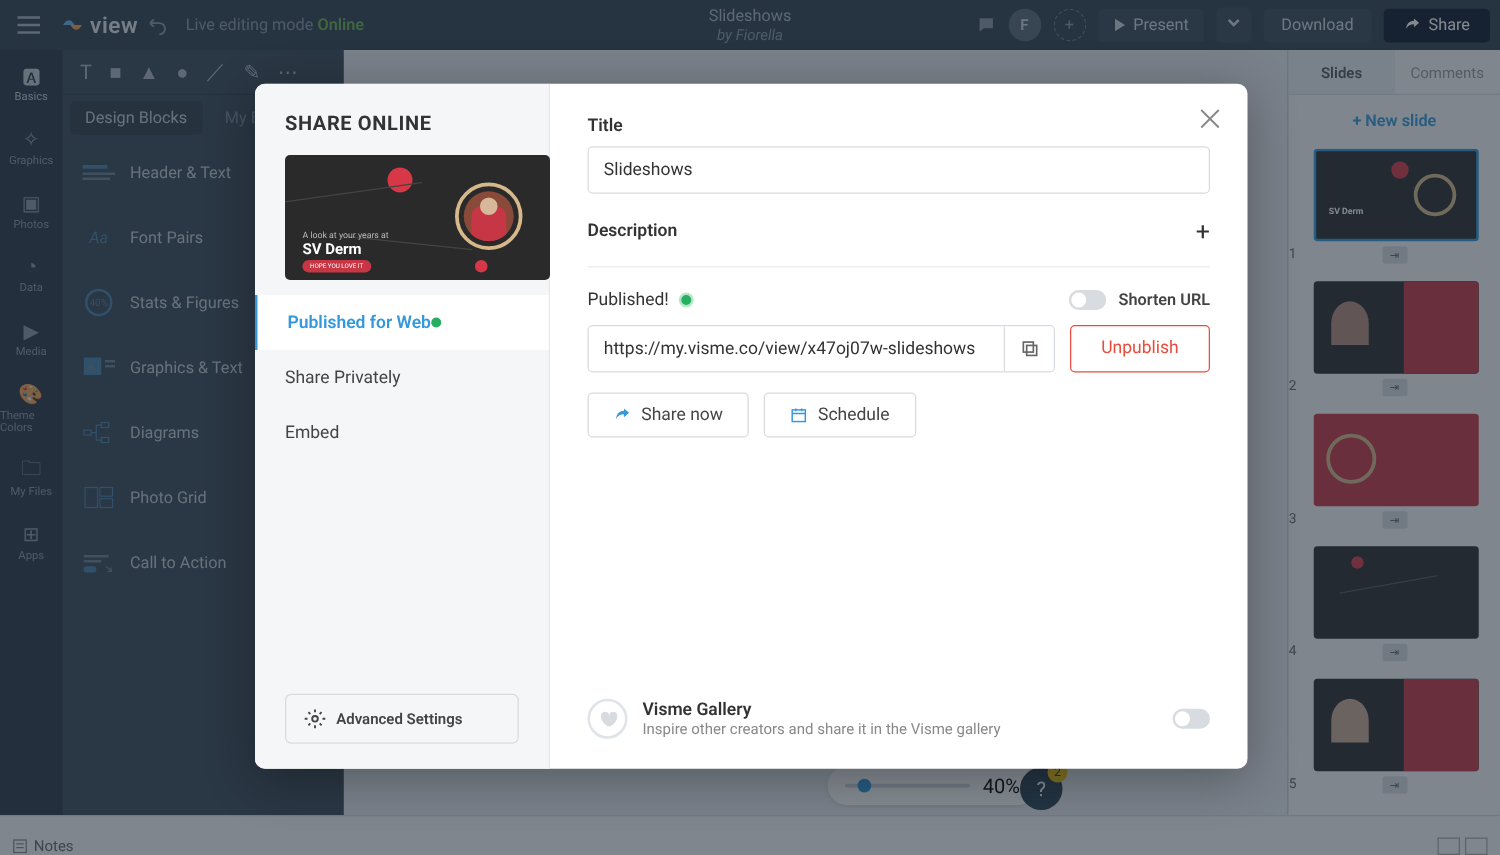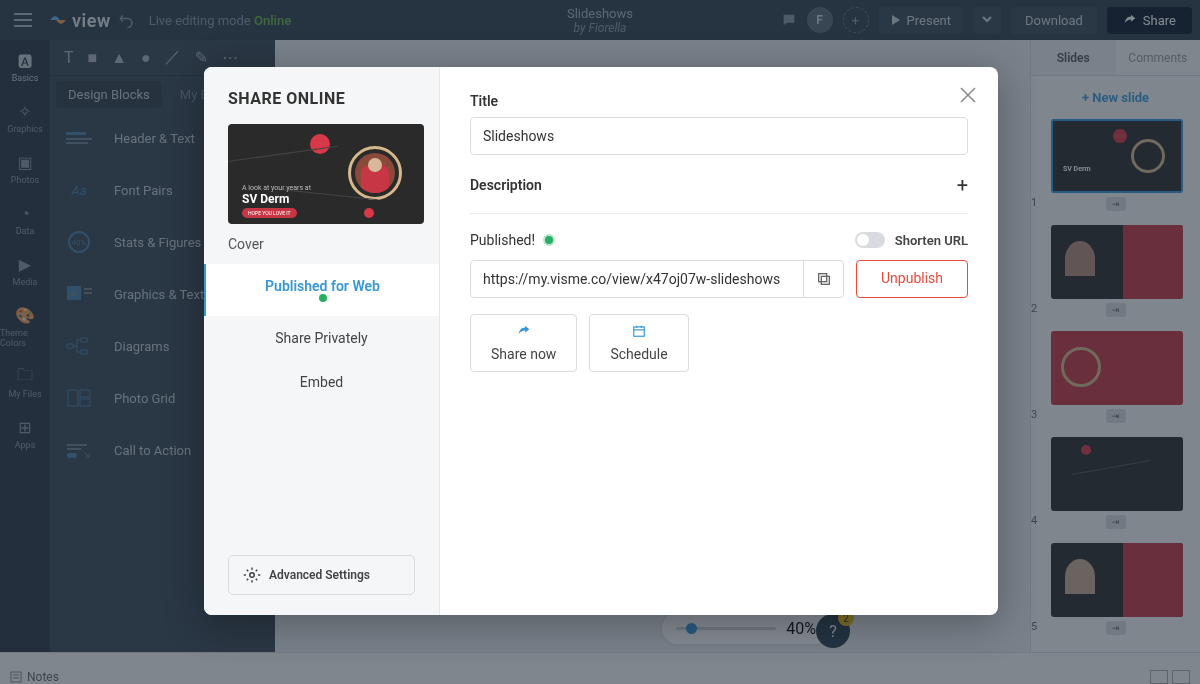--- a/index.html
+++ b/index.html
@@ -28,21 +28,21 @@
 .rail-item{display:flex;flex-direction:column;align-items:center;color:#8a96a3;font-size:9px;gap:3px;cursor:pointer;}
 .rail-item.active{color:#c0c8d0;}
 .rail-icon{width:20px;height:20px;display:flex;align-items:center;justify-content:center;font-size:16px;}
 .design-panel{width:225px;background:#3a4755;display:flex;flex-direction:column;}
 .format-row{height:36px;display:flex;align-items:center;gap:14px;padding:0 14px;border-bottom:1px solid #2e3a47;}
 .fmt-icon{color:#aab4bf;font-size:16px;}
 .tabs-row{height:36px;display:flex;align-items:center;padding:0 6px;}
 .tab-btn{background:#323e4b;color:#c3cad2;padding:6px 12px;border-radius:4px;font-size:13px;margin-right:6px;}
 .tab-btn.inactive{background:transparent;color:#7a8693;}
 .block-list{display:flex;flex-direction:column;}
-.block-item{display:flex;align-items:center;gap:20px;padding:14px 14px;color:#c3cad2;font-size:13px;cursor:pointer;}
+.block-item{display:flex;align-items:center;gap:10px;padding:14px 14px;color:#c3cad2;font-size:13px;cursor:pointer;}
 .block-icon{width:30px;height:24px;display:flex;align-items:center;justify-content:center;color:#6a7f93;}
 .canvas-area{flex:1;background:#e8ecef;position:relative;}
 .right-panel{width:170px;background:#f5f6f8;display:flex;flex-direction:column;border-left:1px solid #d8dce0;}
 .right-tabs{height:36px;display:flex;border-bottom:1px solid #d8dce0;}
 .right-tab{flex:1;display:flex;align-items:center;justify-content:center;font-size:12px;color:#555;cursor:pointer;}
 .right-tab.active{background:#e8ecef;font-weight:600;}
 .right-tab.inactive{color:#999;}
 .new-slide{padding:14px;text-align:center;color:#3498db;font-size:13px;font-weight:600;cursor:pointer;}
 .slides-list{flex:1;overflow-y:auto;padding:0 10px;}
 .slide-thumb{position:relative;margin-bottom:14px;}
@@ -57,24 +57,24 @@
 .zoom-bar{position:absolute;bottom:40px;right:200px;display:flex;align-items:center;gap:10px;background:white;border-radius:20px;padding:6px 14px;box-shadow:0 1px 4px rgba(0,0,0,0.1);}
 .zoom-track{width:100px;height:3px;background:#d0d6dc;border-radius:2px;position:relative;}
 .zoom-handle{position:absolute;left:10%;top:-4px;width:11px;height:11px;background:#3498db;border-radius:50%;}
 .help-btn{position:absolute;bottom:36px;right:180px;width:34px;height:34px;background:#2c3e50;border-radius:50%;color:white;display:flex;align-items:center;justify-content:center;font-size:16px;}
 .help-badge{position:absolute;top:-4px;right:-4px;width:16px;height:16px;background:#f1c40f;border-radius:50%;font-size:10px;display:flex;align-items:center;justify-content:center;color:#333;}
 
 .dim{position:absolute;inset:0;background:rgba(30,42,54,0.55);}
 .modal{position:absolute;top:67px;left:204px;width:794px;height:548px;background:white;border-radius:8px;display:flex;overflow:hidden;box-shadow:0 8px 40px rgba(0,0,0,0.3);}
 .modal-left{width:236px;background:#f4f6f8;border-right:1px solid #e4e8ec;display:flex;flex-direction:column;padding:22px 0 0;}
 .modal-title{font-size:16px;font-weight:700;color:#333;padding:0 24px 16px;letter-spacing:0.5px;}
-.cover-img{margin:0 24px 12px;width:196px;height:100px;background:#2a2a2a;border-radius:4px;position:relative;overflow:hidden;}
+.cover-img{margin:0 24px 12px;width:212px;height:100px;background:#2a2a2a;border-radius:4px;position:relative;overflow:hidden;}
 .cover-label{padding:0 24px 12px;font-size:14px;color:#555;}
 .share-nav{display:flex;flex-direction:column;}
-.share-nav-item{padding:14px 24px;font-size:14px;color:#444;cursor:pointer;position:relative;display:flex;align-items:center;justify-content:flex-start;flex-direction:column;}
+.share-nav-item{padding:14px 24px;font-size:14px;color:#444;cursor:pointer;position:relative;display:flex;align-items:center;justify-content:flex-start;}
 .share-nav-item.active{color:#3498db;font-weight:600;background:white;border-left:3px solid #3498db;margin-left:-1px;}
 .status-dot{width:8px;height:8px;background:#27ae60;border-radius:50%;}
 .adv-settings{margin:auto 24px 20px;padding:10px 14px;border:1px solid #d8dce0;border-radius:5px;display:flex;align-items:center;gap:8px;font-size:12px;color:#444;cursor:pointer;font-weight:600;}
 .modal-right{flex:1;padding:26px 30px;position:relative;}
 .close-x{position:absolute;top:18px;right:20px;color:#888;cursor:pointer;}
 .field-label{font-size:14px;font-weight:600;color:#333;margin-bottom:8px;}
 .text-input{width:100%;border:1px solid #d8dce0;border-radius:4px;padding:10px 12px;font-size:14px;color:#333;margin-bottom:18px;}
 .desc-row{display:flex;justify-content:space-between;align-items:center;padding-bottom:16px;border-bottom:1px solid #e8ecef;margin-bottom:18px;}
 .desc-plus{font-size:20px;color:#333;cursor:pointer;}
 .pub-row{display:flex;align-items:center;justify-content:space-between;margin-bottom:12px;}
@@ -82,21 +82,21 @@
 .pub-dot{width:12px;height:12px;background:#27ae60;border-radius:50%;border:2px solid #b8e6c9;}
 .shorten-row{display:flex;align-items:center;gap:10px;font-size:13px;color:#444;font-weight:600;}
 .toggle{width:30px;height:16px;background:#d8dce0;border-radius:10px;position:relative;}
 .toggle::after{content:"";position:absolute;left:2px;top:2px;width:12px;height:12px;background:white;border-radius:50%;}
 .url-row{display:flex;gap:12px;margin-bottom:16px;}
 .url-box{flex:1;display:flex;border:1px solid #d8dce0;border-radius:4px;overflow:hidden;}
 .url-text{flex:1;padding:10px 12px;font-size:14px;color:#333;}
 .copy-btn{width:40px;display:flex;align-items:center;justify-content:center;border-left:1px solid #d8dce0;color:#666;cursor:pointer;}
 .unpublish-btn{border:1px solid #e74c3c;color:#e74c3c;border-radius:4px;padding:9px 24px;font-size:14px;cursor:pointer;}
 .action-row{display:flex;gap:12px;}
-.action-btn{border:1px solid #d8dce0;border-radius:4px;padding:9px 20px;font-size:14px;color:#444;display:flex;align-items:center;gap:8px;cursor:pointer;flex-direction:column;}
+.action-btn{border:1px solid #d8dce0;border-radius:4px;padding:9px 20px;font-size:14px;color:#444;display:flex;align-items:center;gap:8px;cursor:pointer;}
 .gallery-section{position:absolute;bottom:24px;left:30px;right:30px;display:flex;align-items:center;gap:12px;}
 .heart-circle{width:32px;height:32px;border:2px solid #e0e4e8;border-radius:50%;display:flex;align-items:center;justify-content:center;color:#d0d6dc;}
 .gallery-text .g-title{font-size:14px;font-weight:600;color:#333;}
 .gallery-text .g-sub{font-size:12px;color:#888;}
 .gallery-toggle{margin-left:auto;}
 
 .th-svderm{position:absolute;inset:0;}
 .th-red-circle{position:absolute;border-radius:50%;background:#d73847;}
 .th-circle-ring{position:absolute;border-radius:50%;border:3px solid #d6b88a;}
 .th-text{position:absolute;color:white;font-size:8px;font-weight:700;}
@@ -368,21 +368,20 @@
           <div style="position:absolute;top:5px;left:13px;width:14px;height:14px;background:#d8b89a;border-radius:50%;"></div>
         </div>
         <div class="th-line" style="width:120px;top:30px;left:-10px;transform:rotate(-8deg);background:#444;"></div>
         <div class="th-line" style="width:100px;top:70px;left:50px;transform:rotate(6deg);background:#444;"></div>
         <div class="th-red-circle" style="width:10px;height:10px;bottom:6px;right:50px;"></div>
         <div style="position:absolute;left:14px;bottom:32px;color:#bbb;font-size:7px;">A look at your years at</div>
         <div style="position:absolute;left:14px;bottom:18px;color:white;font-size:12px;font-weight:700;">SV Derm</div>
         <div style="position:absolute;left:14px;bottom:6px;background:#c73645;color:white;font-size:5px;padding:2px 6px;border-radius:6px;">HOPE YOU LOVE IT</div>
       </div>
     </div>
-    <div class="cover-label">Cover</div>
     <div class="share-nav">
       <div class="share-nav-item active">
         <span>Published for Web</span>
           <span class="status-dot"></span>
       </div>
       <div class="share-nav-item">Share Privately</div>
       <div class="share-nav-item">Embed</div>
     </div>
     <div class="adv-settings">
       <svg width="18" height="18" viewBox="0 0 24 24">
@@ -434,14 +433,26 @@
       <div class="action-btn">
         <svg width="14" height="14" viewBox="0 0 24 24">
             <rect x="3" y="5" width="18" height="16" fill="none" stroke="#3498db" stroke-width="2"></rect>
             <line x1="3" y1="10" x2="21" y2="10" stroke="#3498db" stroke-width="2"></line>
             <line x1="8" y1="3" x2="8" y2="7" stroke="#3498db" stroke-width="2"></line>
             <line x1="16" y1="3" x2="16" y2="7" stroke="#3498db" stroke-width="2"></line>
           </svg>
         <span>Schedule</span>
       </div>
     </div>
+    <div class="gallery-section">
+      <div class="heart-circle">
+        <svg width="16" height="16" viewBox="0 0 24 24">
+            <path fill="#d8dce0" d="M12 21s-8-5-8-12a5 5 0 0110-1 5 5 0 0110 1c0 7-8 12-8 12z"></path>
+          </svg>
+      </div>
+      <div class="gallery-text">
+        <div class="g-title">Visme Gallery</div>
+        <div class="g-sub">Inspire other creators and share it in the Visme gallery</div>
+      </div>
+      <div class="toggle gallery-toggle"></div>
+    </div>
   </div>
 </div>
 
 </body></html>

